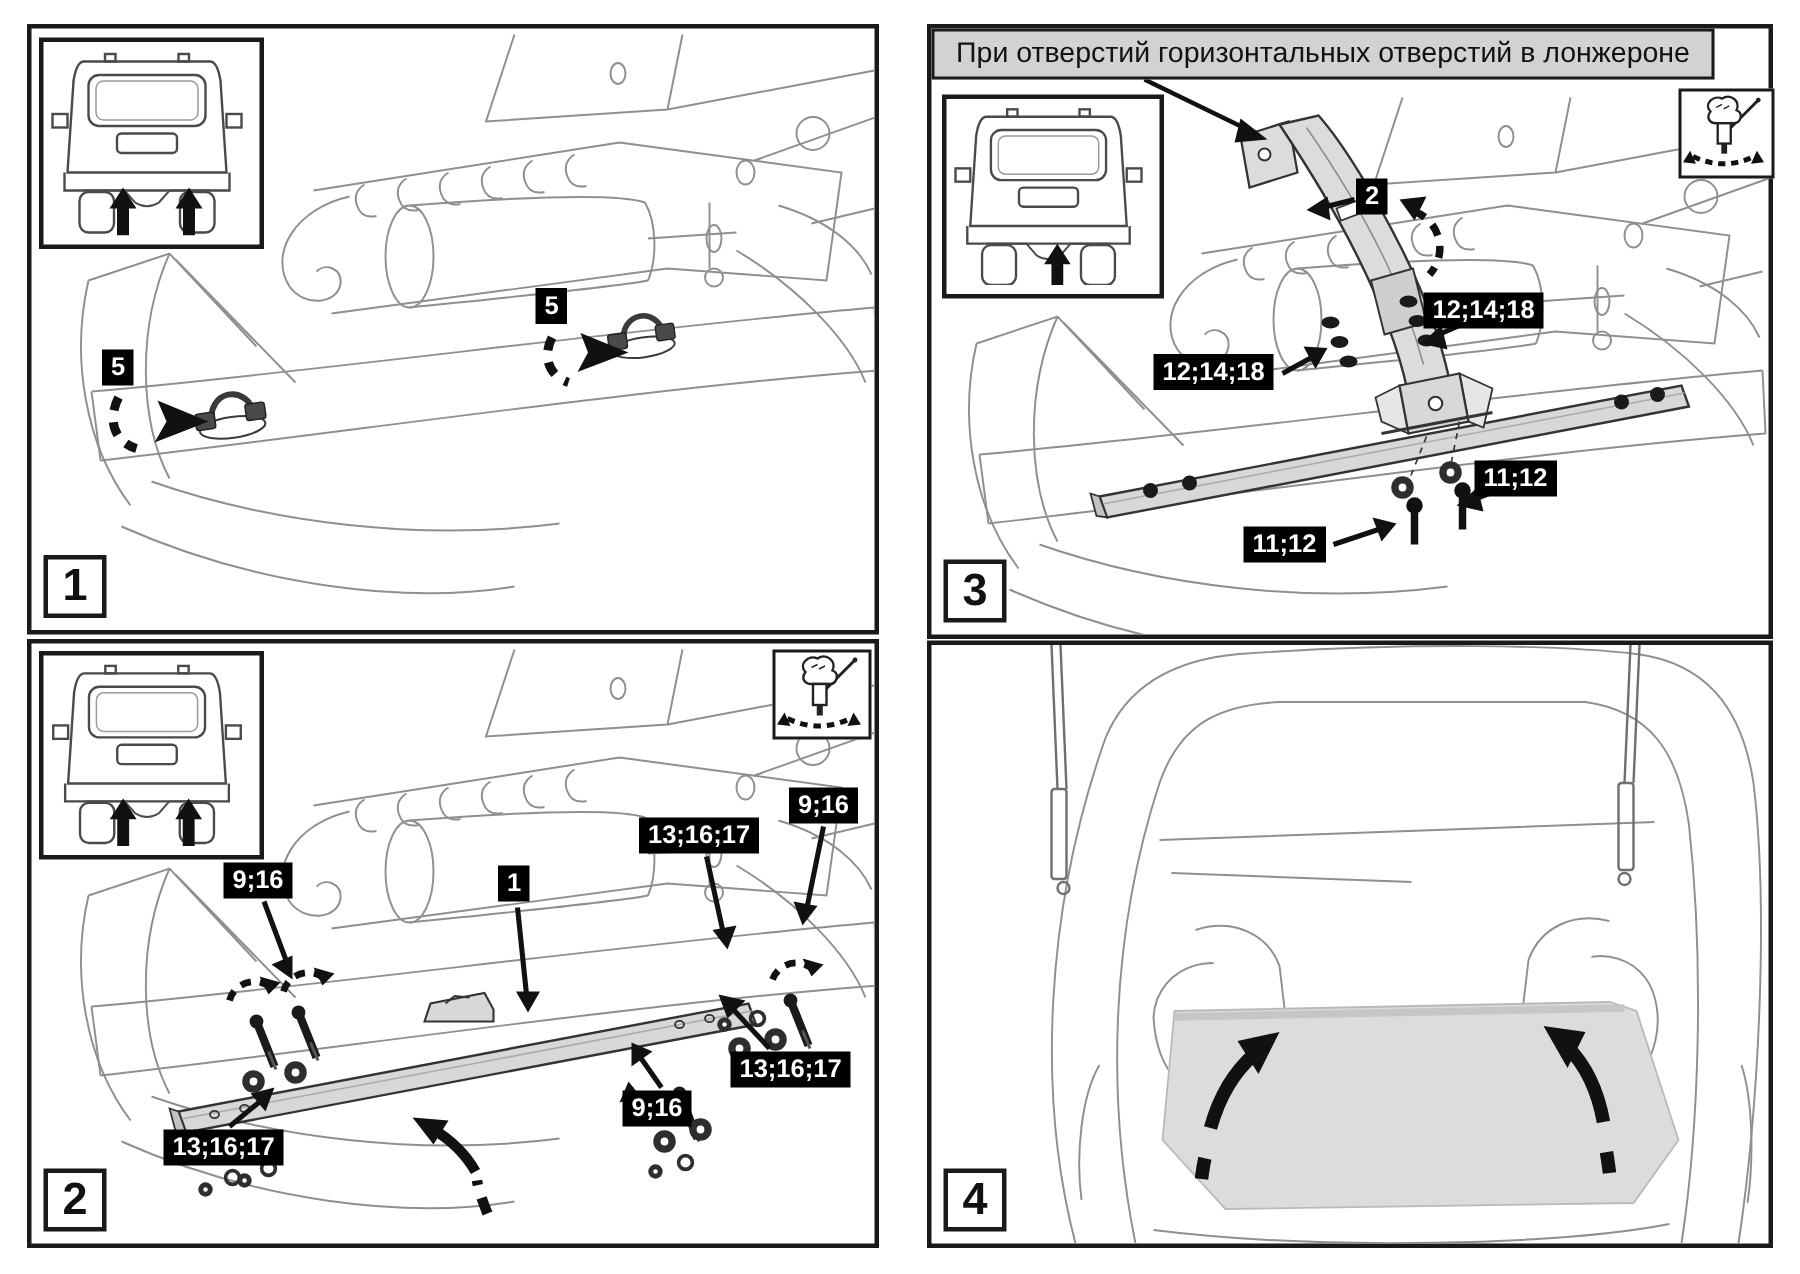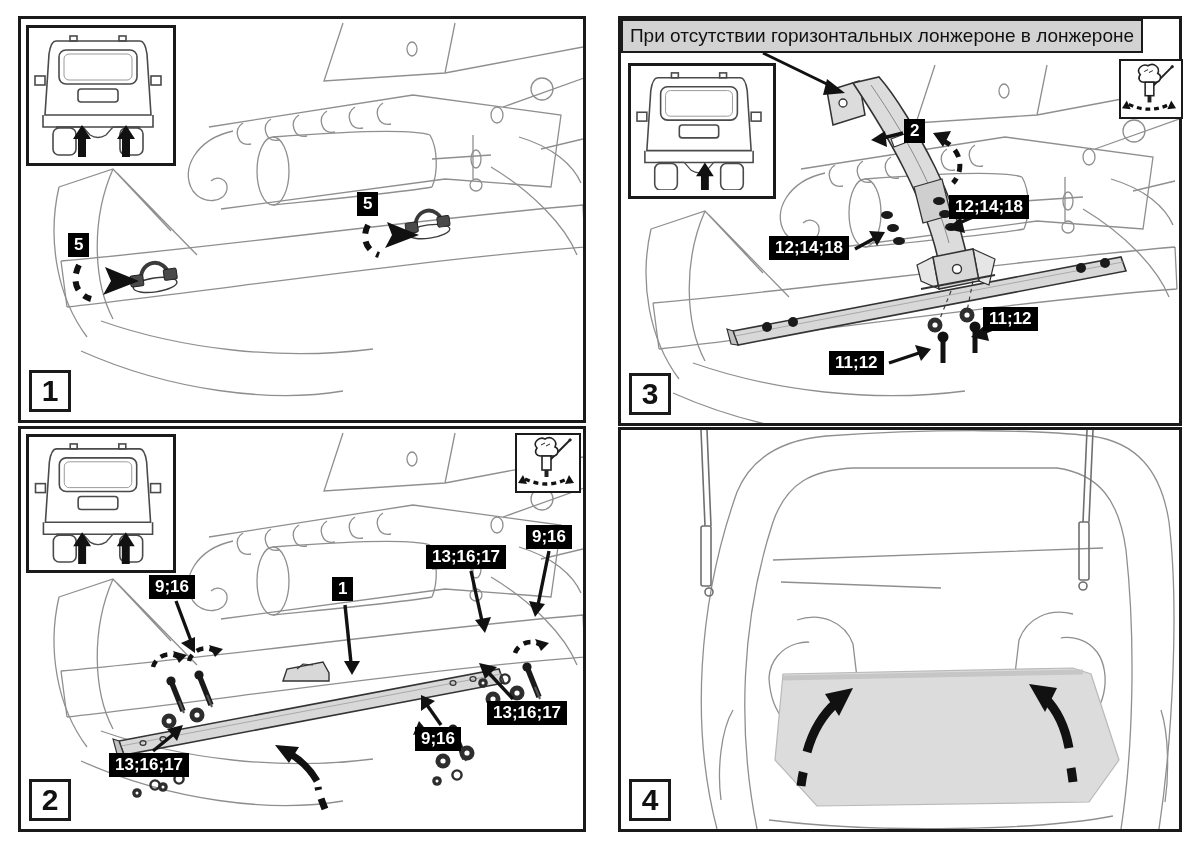--- a/index.html
+++ b/index.html
@@ -312,21 +312,21 @@
         <line x1="352" y1="198" x2="336" y2="205"></line>
           <polygon points="326,210 340,198 344,214" fill="#111" stroke="none"></polygon>
         <line x1="234" y1="230" x2="254" y2="219"></line>
           <polygon points="264,213 248,212 256,227" fill="#111" stroke="none"></polygon>
         <line x1="382" y1="306" x2="362" y2="314"></line>
           <polygon points="350,318 364,306 368,322" fill="#111" stroke="none"></polygon>
         <line x1="268" y1="344" x2="298" y2="334"></line>
           <polygon points="310,330 294,326 300,342" fill="#111" stroke="none"></polygon>
       </g>
     </svg>
-    <div class="banner">При отсутствии горизонтальных лонжероне в лонжероне</div>
+    <div class="banner">При отверстий горизонтальных отверстий в лонжероне</div>
     <div class="inset" style="left:7px;top:44px;width:142px;height:130px;">
       <svg width="136" height="124" viewBox="4 4 136 126">
         <use href="#car-rear"></use>
         <use href="#uparrow" x="78" y="102"></use>
       </svg>
     </div>
     <div class="iconbox" style="left:498px;top:40px;width:60px;height:56px;">
       <svg width="56" height="52" viewBox="0 -2 58 52">
         <use href="#ratchet"></use>
       </svg>

